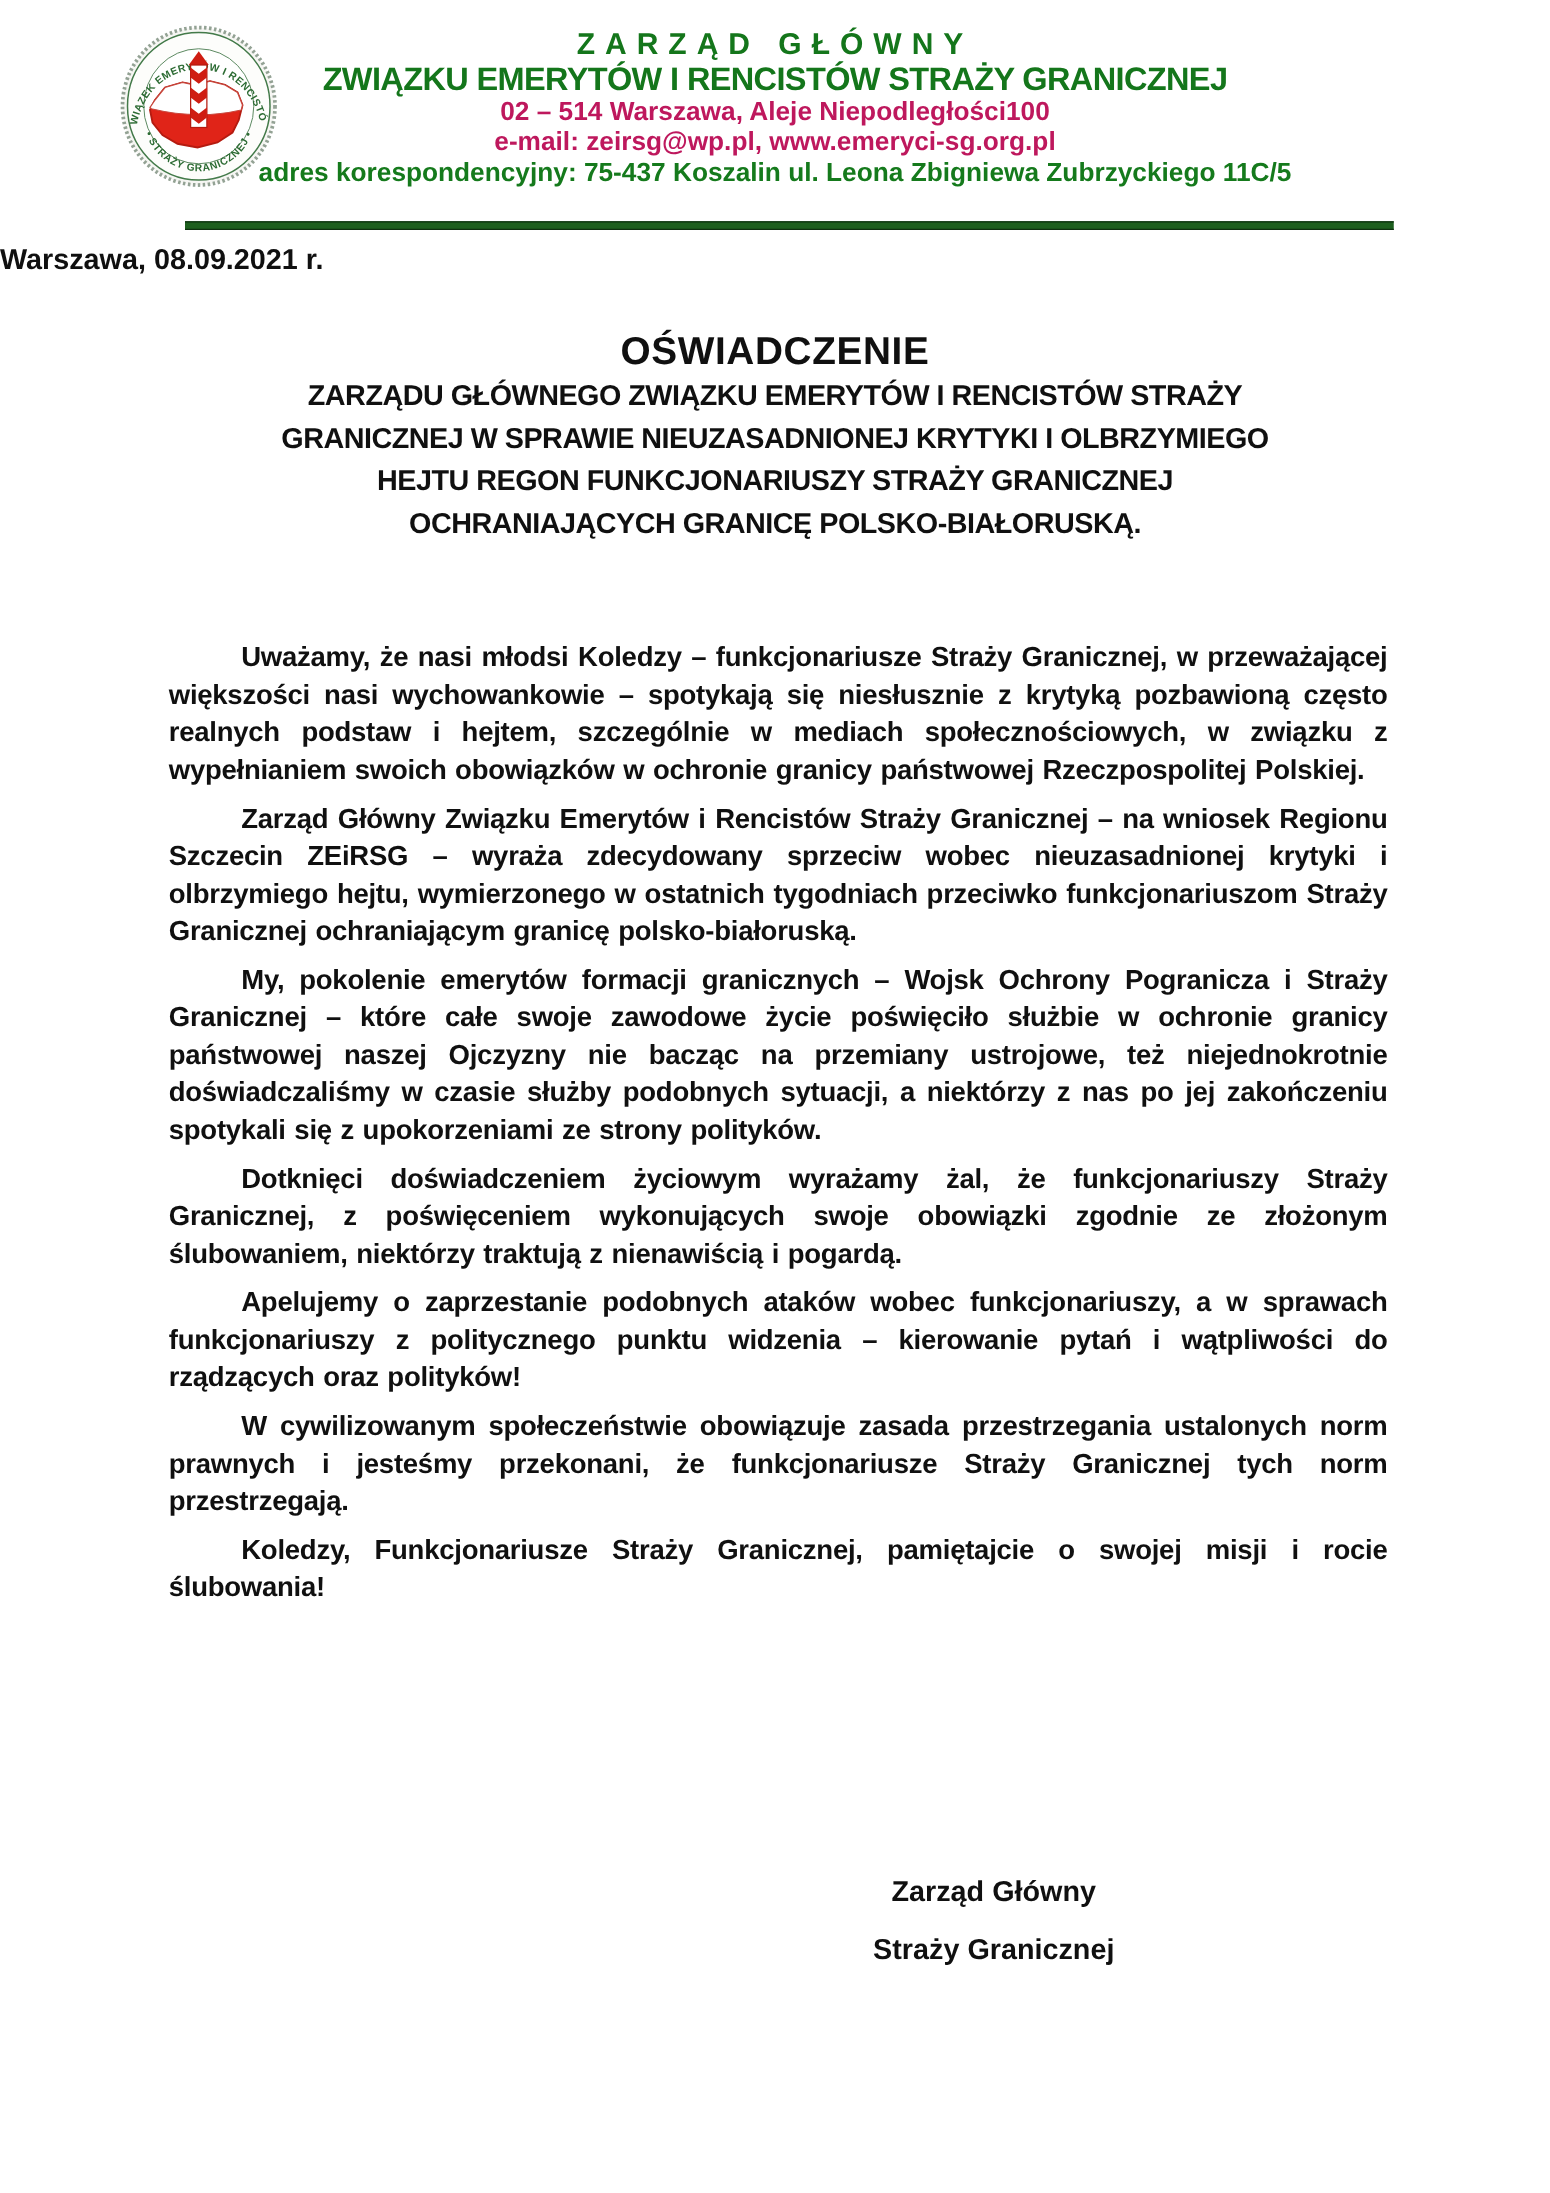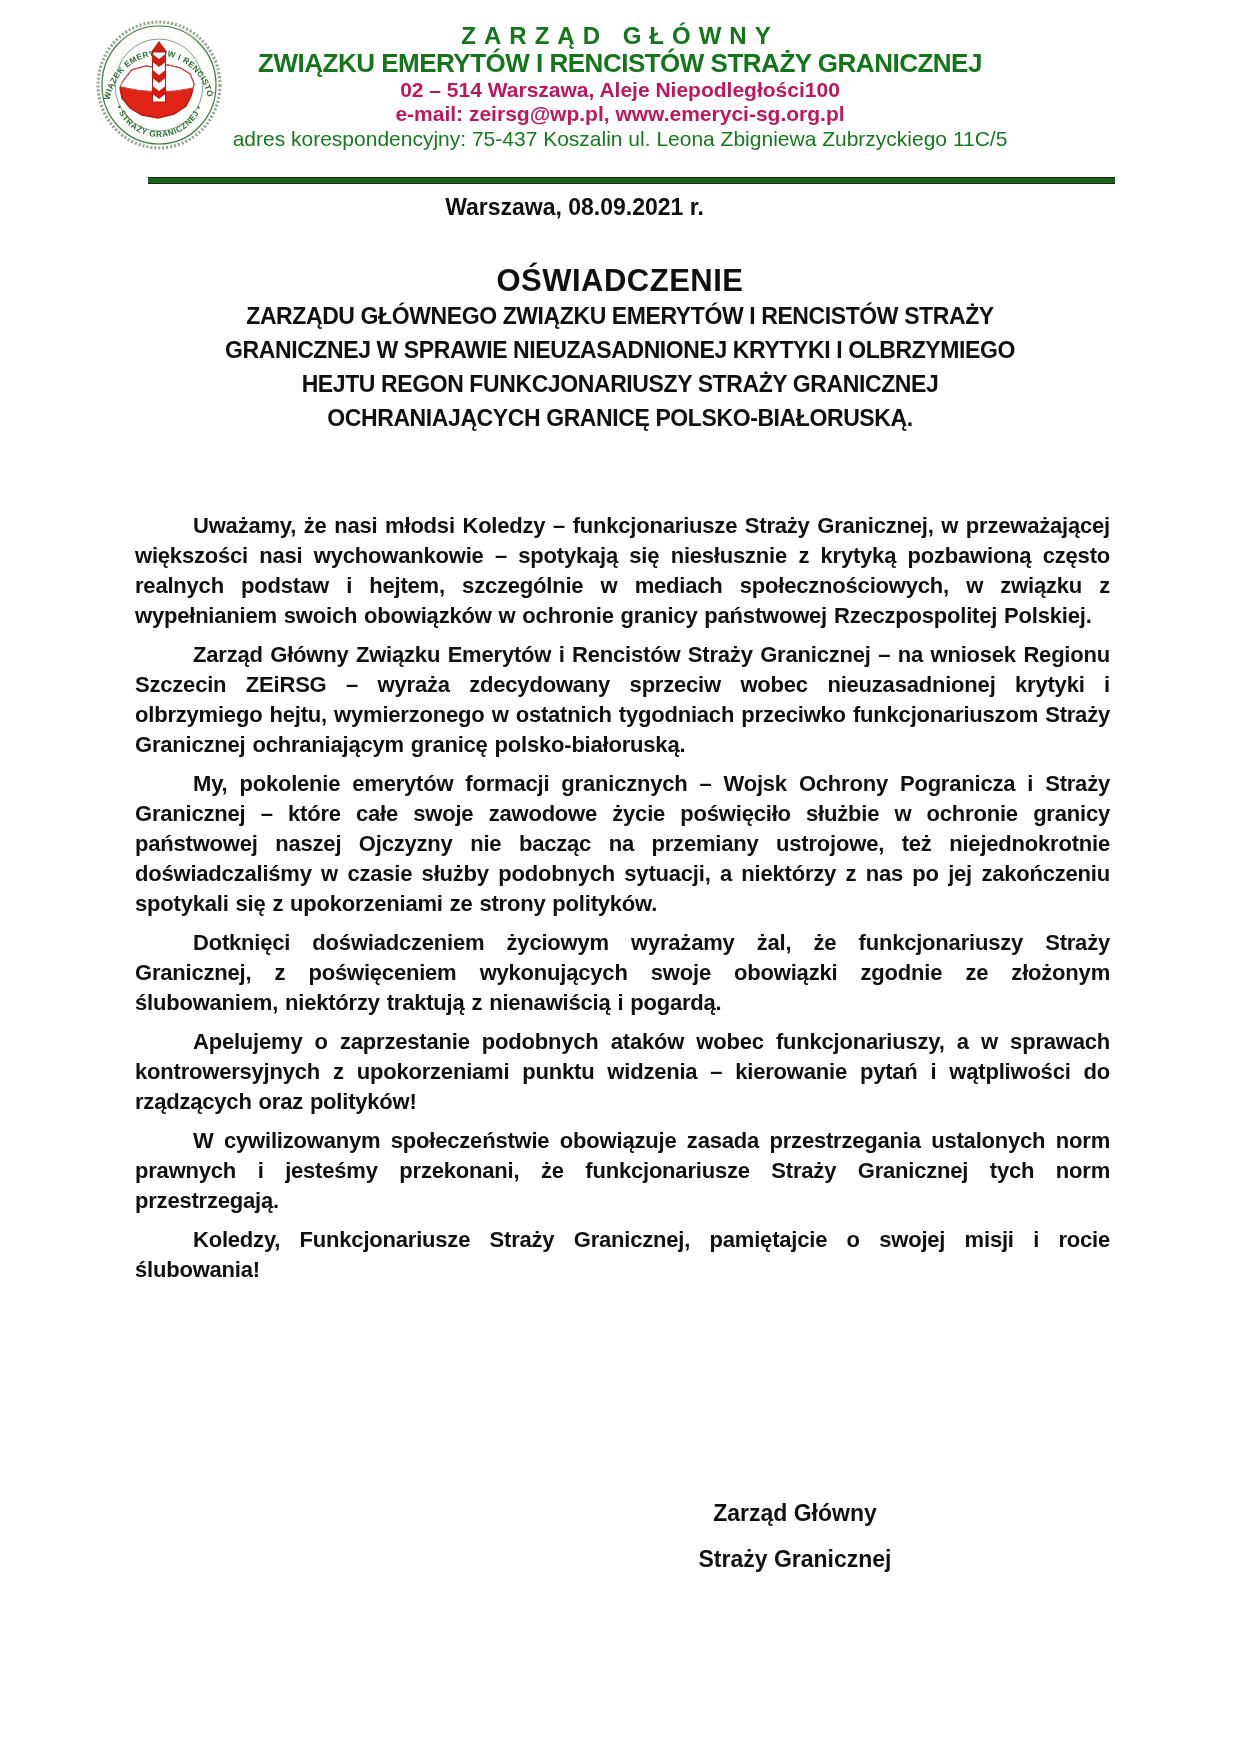--- a/index.html
+++ b/index.html
@@ -35,42 +35,42 @@
     letter-spacing: -0.5px;
   }
   .addr {
     color: #be185d;
     font-size: 21px;
     line-height: 24px;
     font-weight: bold;
   }
   .addr-bold {
     color: #157a1c;
-    font-weight: normal;
+    font-weight: bold;
     font-size: 21px;
     line-height: 25px;
   }
   .krs {
     color: #3e6148;
     font-size: 21px;
     line-height: 26px;
     letter-spacing: 0.5px;
   }
   .rule {
     margin: 26px 125px 0 148px;
     height: 5px;
     background: #1d5f1e;
     border-top: 1px solid #0d2f0e;
     border-bottom: 1px solid #0d2f0e;
   }
   
   .date-line {
     margin-top: 10px;
     padding-right: 91px;
-    text-align: center;
+    text-align: left;
     font-weight: bold;
     font-size: 23px;
   }
   .doc-title {
     margin-top: 42px;
     text-align: center;
     font-weight: bold;
     font-size: 31px;
     letter-spacing: 0.5px;
   }
@@ -160,21 +160,21 @@
     <div>GRANICZNEJ W SPRAWIE NIEUZASADNIONEJ KRYTYKI I OLBRZYMIEGO</div>
     <div>HEJTU REGON FUNKCJONARIUSZY STRAŻY GRANICZNEJ</div>
     <div>OCHRANIAJĄCYCH GRANICĘ POLSKO-BIAŁORUSKĄ.</div>
   </div>
 
   <div class="body-text">
     <p>Uważamy, że nasi młodsi Koledzy – funkcjonariusze Straży Granicznej, w przeważającej większości nasi wychowankowie – spotykają się niesłusznie z krytyką pozbawioną często realnych podstaw i hejtem, szczególnie w mediach społecznościowych, w związku z wypełnianiem swoich obowiązków w ochronie granicy państwowej Rzeczpospolitej Polskiej.</p>
     <p>Zarząd Główny Związku Emerytów i Rencistów Straży Granicznej – na wniosek Regionu Szczecin ZEiRSG – wyraża zdecydowany sprzeciw wobec nieuzasadnionej krytyki i olbrzymiego hejtu, wymierzonego w ostatnich tygodniach przeciwko funkcjonariuszom Straży Granicznej ochraniającym granicę polsko-białoruską.</p>
     <p>My, pokolenie emerytów formacji granicznych – Wojsk Ochrony Pogranicza i Straży Granicznej – które całe swoje zawodowe życie poświęciło służbie w ochronie granicy państwowej naszej Ojczyzny nie bacząc na przemiany ustrojowe, też niejednokrotnie doświadczaliśmy w czasie służby podobnych sytuacji, a niektórzy z nas po jej zakończeniu spotykali się z upokorzeniami ze strony polityków.</p>
     <p>Dotknięci doświadczeniem życiowym wyrażamy żal, że funkcjonariuszy Straży Granicznej, z poświęceniem wykonujących swoje obowiązki zgodnie ze złożonym ślubowaniem, niektórzy traktują z nienawiścią i pogardą.</p>
-    <p>Apelujemy o zaprzestanie podobnych ataków wobec funkcjonariuszy, a w sprawach kontrowersyjnych z upokorzeniami punktu widzenia – kierowanie pytań i wątpliwości do rządzących oraz polityków!</p>
+    <p>Apelujemy o zaprzestanie podobnych ataków wobec funkcjonariuszy, a w sprawach funkcjonariuszy z politycznego punktu widzenia – kierowanie pytań i wątpliwości do rządzących oraz polityków!</p>
     <p>W cywilizowanym społeczeństwie obowiązuje zasada przestrzegania ustalonych norm prawnych i jesteśmy przekonani, że funkcjonariusze Straży Granicznej tych norm przestrzegają.</p>
     <p>Koledzy, Funkcjonariusze Straży Granicznej, pamiętajcie o swojej misji i rocie ślubowania!</p>
   </div>
 
   <div class="signature">
     <div>Zarząd Główny</div>
     <div>Straży Granicznej</div>
   </div>
 
 </div>

